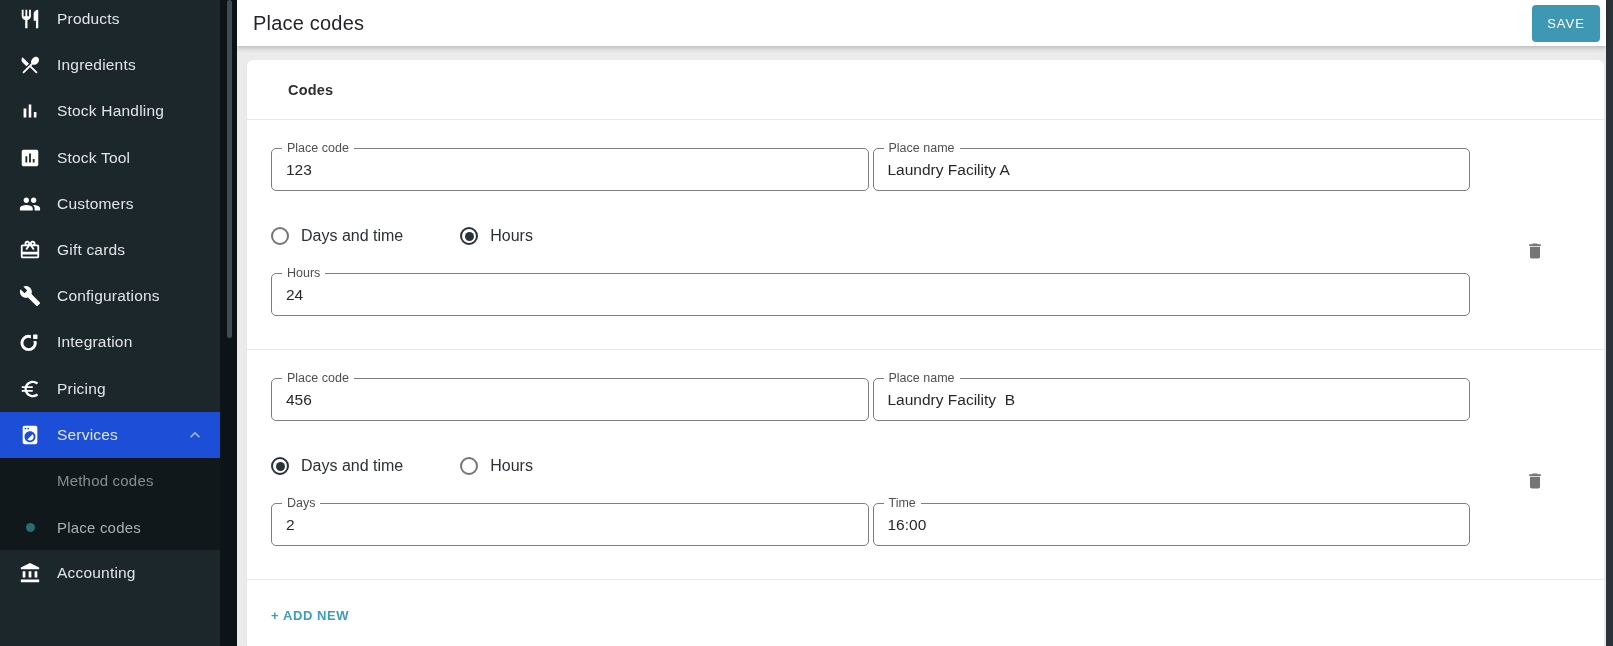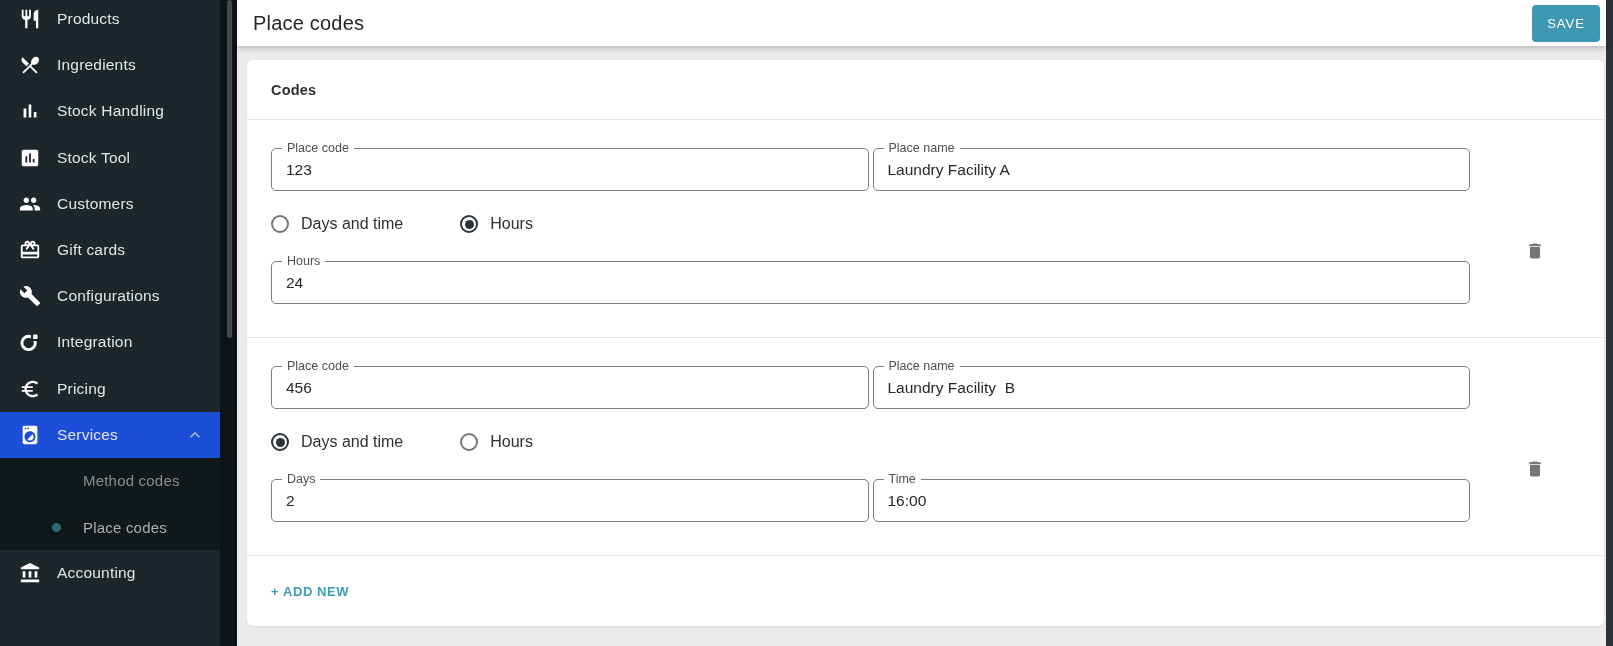--- a/index.html
+++ b/index.html
@@ -11,21 +11,21 @@
   .sidebar { position:absolute; left:0; top:0; width:220px; height:646px; background:#1c272b; overflow:hidden; }
   .nav { margin-top:-4px; }
   .nav-item { display:flex; align-items:center; height:46.2px; padding-left:18px; cursor:pointer; }
   .nav-item .ico { width:24px; height:24px; display:flex; align-items:center; justify-content:center; flex:0 0 24px; }
   .nav-item .ico svg { width:22px; height:22px; fill:#ffffff; }
   .nav-label { margin-left:15px; font-size:15.5px; letter-spacing:.2px; color:#e2e5e6; white-space:nowrap; }
   .nav-item.active { background:#1d4ed8; }
   .nav-item .spacer { flex:1; }
   .chev { width:20px; height:20px; margin-right:15px; }
   .chev svg { width:20px; height:20px; fill:#a3b8bd; }
-  .submenu { background:#11181b;padding-left:26px; }
+  .submenu { background:#11181b; }
   .sub-item { display:flex; align-items:center; height:46.2px; padding-left:18px; cursor:pointer; }
   .sub-item .ico { width:24px; height:24px; flex:0 0 24px; display:flex; align-items:center; justify-content:center; }
   .sub-label { margin-left:15px; font-size:15px; letter-spacing:.2px; color:#878e92; white-space:nowrap; }
   .sub-item.active .sub-label { color:#a9b0b3; }
   .dot { width:9px; height:9px; border-radius:50%; background:#2c6a74; }
 
   
   .side-scroll { position:absolute; left:220px; top:0; width:17px; height:646px; background:#0d1417; }
   .side-scroll .thumb { position:absolute; left:7px; top:0; width:5px; height:338px; border-radius:3px; background:#414c52; }
 
@@ -33,31 +33,31 @@
   .main { position:absolute; left:237px; top:0; right:7px; bottom:0; background:#ebebeb; }
   .topbar { position:relative; z-index:2; height:46px; background:#ffffff; display:flex; align-items:center;
             padding:0 6px 0 16px; box-shadow:0 2px 5px rgba(0,0,0,.22); }
   .page-title { font-size:20px; font-weight:500; color:#232629; letter-spacing:.2px; }
   .save-btn { margin-left:auto; width:68px; height:37px; background:#3e97b3; color:#ffffff; border:none;
               border-radius:4px; font-family:"Liberation Sans",sans-serif; font-size:13px; letter-spacing:1px;
               cursor:pointer; }
 
   .content { position:relative; z-index:1; height:600px; }
   .card { margin:14px 2px 0 10px; background:#ffffff; border-radius:6px; box-shadow:0 1px 2px rgba(0,0,0,.08); }
-  .card-header { height:60px; display:flex; align-items:center; padding-left:24px;
+  .card-header { height:60px; display:flex; align-items:center; padding-left:41px;
                  border-bottom:1px solid #e8e8e8; font-size:14.5px; font-weight:600; color:#2e2e2e; letter-spacing:.2px; }
 
   .entry { position:relative; padding:0 134px 33px 24px; border-bottom:1px solid #e8e8e8; }
 
   .row-fields { display:flex; gap:4px; margin-top:28px; }
   .tf { position:relative; flex:1; height:43px; border:1px solid #7d7d7d; border-radius:5px; background:#fff; cursor:text; }
   .tf-label { position:absolute; top:-8px; left:10px; background:#ffffff; padding:0 5px; font-size:12.5px; color:#4f4f4f; white-space:pre; }
   .tf-value { position:absolute; left:14px; top:0; line-height:41px; font-size:15.5px; color:#26292c; white-space:pre; }
 
-  .row-radios { margin-top:24px; height:18px; display:flex; align-items:center;text-align:center; }
+  .row-radios { margin-top:36px; height:18px; display:flex; align-items:center;text-align:center; }
   .mode-option { display:flex; align-items:center; cursor:pointer; }
   .mode-option + .mode-option { margin-left:57px; }
   .radio { width:18px; height:18px; border-radius:50%; border:2px solid #767676; position:relative; flex:0 0 18px; }
   .radio.checked { border-color:#29343a; }
   .radio.checked::after { content:''; position:absolute; inset:2.5px; border-radius:50%; background:#29343a; }
   .mode-label { margin-left:12px; font-size:16px; color:#2b3136; white-space:nowrap; }
 
   .trash { position:absolute; top:93px; right:59px; width:20px; height:20px; cursor:pointer; }
   .trash svg { width:20px; height:20px; fill:#757575; }
 

